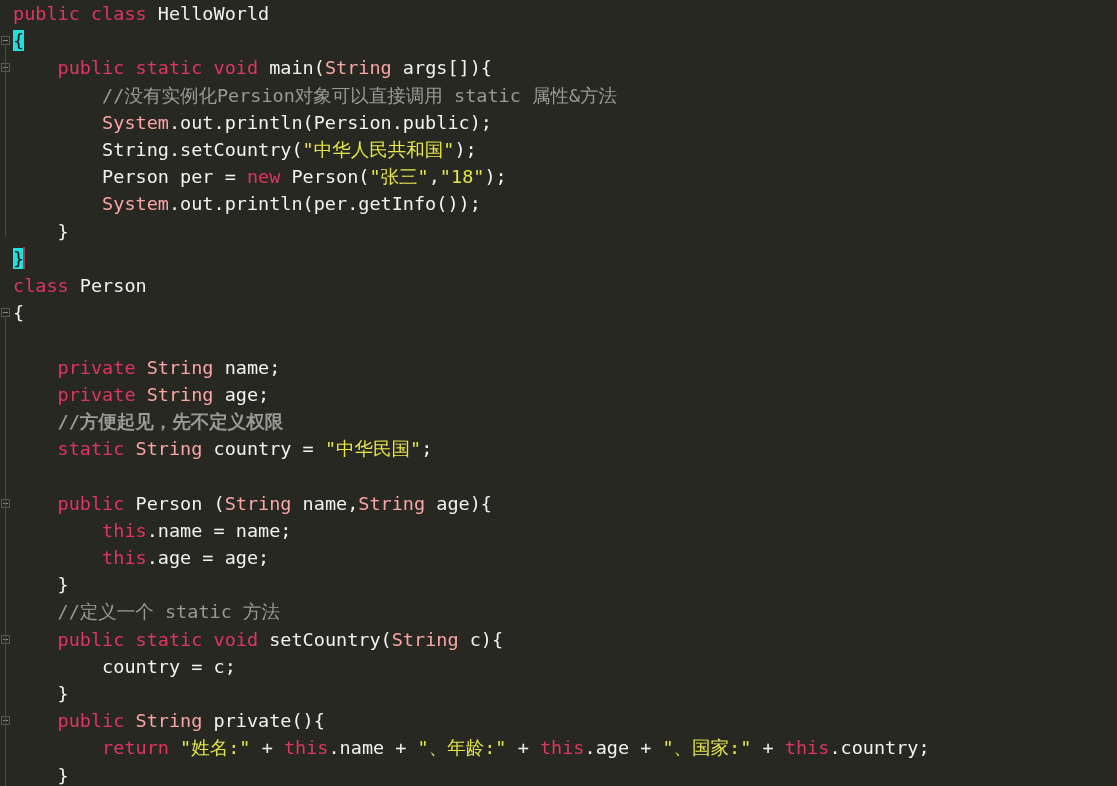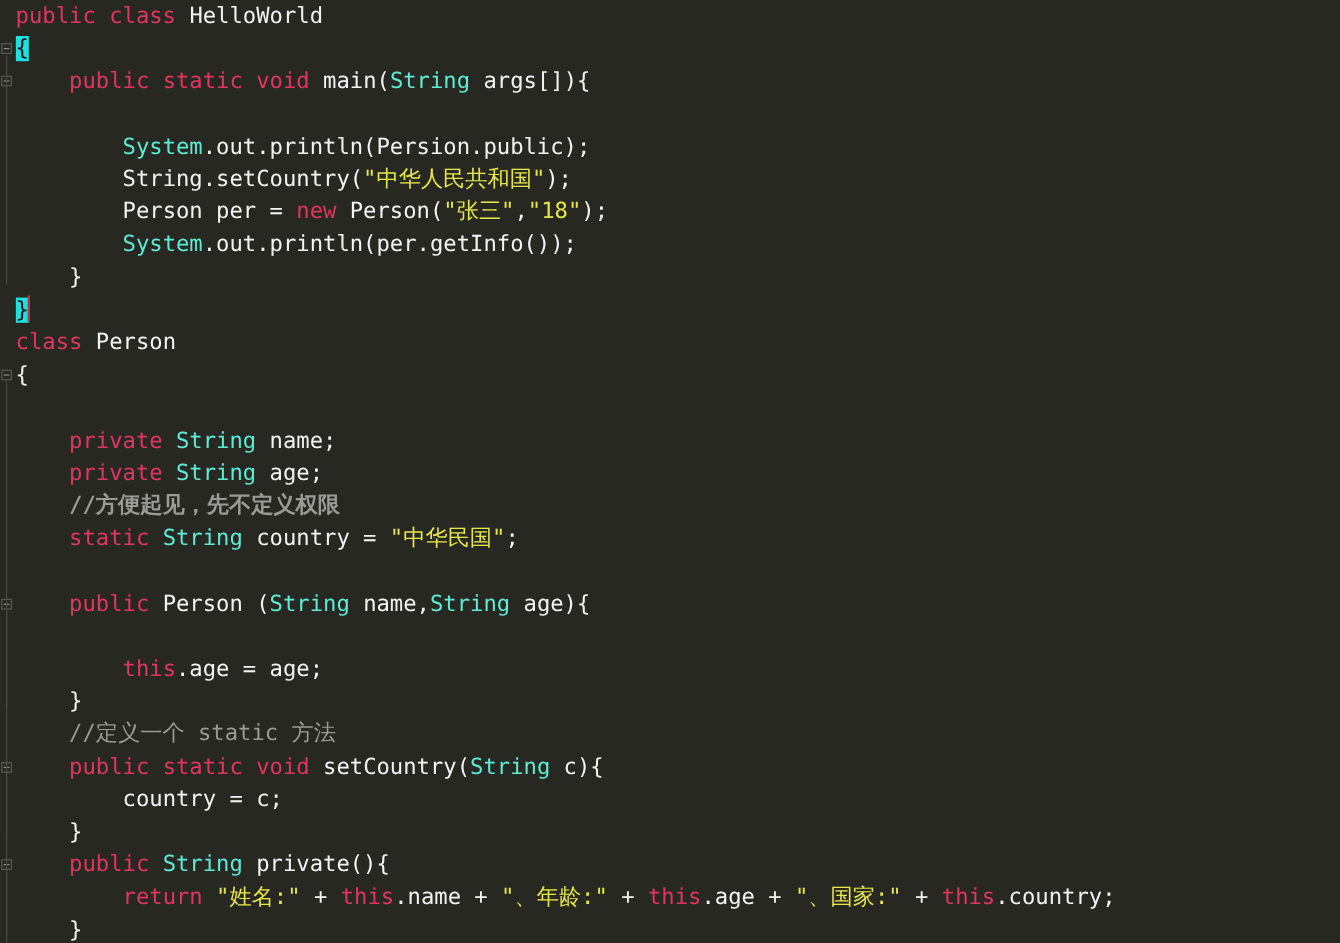--- a/index.html
+++ b/index.html
@@ -36,21 +36,21 @@
     padding: 0;
   }
   .line {
     height: 27.2px;
     white-space: pre;
     position: relative;
     padding-left: 0px;
   }
   
   .kw      { color: #e0355f; }
-  .type    { color: #5eead4; }
+  .type    { color: #fca5a5; }
   .plain   { color: #f2f2f2; }
   .str     { color: #e6e64b; }
   .cmt     { color: #9a9a96; }
   .match   { background: #1fe0e0; color: #111111; }
 
   
   .caret {
     display: inline-block;
     width: 2px;
     height: 22px;
@@ -100,35 +100,37 @@
       <div class="fold-line" style="top: 46.2px; height: 190.4px;"></div>
       <div class="fold-line" style="top: 318.2px; height: 489.6px;"></div>
       <div class="fold-line" style="top: 508.6px; height: 81.6px;"></div>
       <div class="fold-line" style="top: 644.6px; height: 54.4px;"></div>
       <div class="fold-line" style="top: 726.2px; height: 54.4px;"></div>
     </div>
   <div class="code-area" id="code-area">
       <div class="line" style="position: absolute; left: 13px; top: 0px;"><span class="kw">public</span><span class="plain"> </span><span class="kw">class</span><span class="plain"> </span><span class="plain">HelloWorld</span></div>
       <div class="line" style="position: absolute; left: 13px; top: 27.2px;"><span class="match">{</span></div>
       <div class="line" style="position: absolute; left: 13px; top: 54.4px;"><span class="plain">    </span><span class="kw">public</span><span class="plain"> </span><span class="kw">static</span><span class="plain"> </span><span class="kw">void</span><span class="plain"> </span><span class="plain">main(</span><span class="type">String</span><span class="plain"> args[]){</span></div>
+      <div class="line" style="position: absolute; left: 13px; top: 81.6px;"><span class="plain">        </span><span class="cmt">//没有实例化Persion对象可以直接调用 static 属性&amp;方法</span></div>
       <div class="line" style="position: absolute; left: 13px; top: 108.8px;"><span class="plain">        </span><span class="type">System</span><span class="plain">.out.println(Persion.public);</span></div>
       <div class="line" style="position: absolute; left: 13px; top: 136px;"><span class="plain">        </span><span class="plain">String.setCountry(</span><span class="str">"中华人民共和国"</span><span class="plain">);</span></div>
       <div class="line" style="position: absolute; left: 13px; top: 163.2px;"><span class="plain">        </span><span class="plain">Person per = </span><span class="kw">new</span><span class="plain"> Person(</span><span class="str">"张三"</span><span class="plain">,</span><span class="str">"18"</span><span class="plain">);</span></div>
       <div class="line" style="position: absolute; left: 13px; top: 190.4px;"><span class="plain">        </span><span class="type">System</span><span class="plain">.out.println(per.getInfo());</span></div>
       <div class="line" style="position: absolute; left: 13px; top: 217.6px;"><span class="plain">    </span><span class="plain">}</span></div>
       <div class="line" style="position: absolute; left: 13px; top: 244.8px;"><span class="match">}</span><span class="caret"></span></div>
       <div class="line" style="position: absolute; left: 13px; top: 272px;"><span class="kw">class</span><span class="plain"> </span><span class="plain">Person</span></div>
       <div class="line" style="position: absolute; left: 13px; top: 299.2px;"><span class="plain">{</span></div>
       <div class="line" style="position: absolute; left: 13px; top: 326.4px;">&nbsp;</div>
       <div class="line" style="position: absolute; left: 13px; top: 353.6px;"><span class="plain">    </span><span class="kw">private</span><span class="plain"> </span><span class="type">String</span><span class="plain"> name;</span></div>
       <div class="line" style="position: absolute; left: 13px; top: 380.8px;"><span class="plain">    </span><span class="kw">private</span><span class="plain"> </span><span class="type">String</span><span class="plain"> age;</span></div>
       <div class="line" style="position: absolute; left: 13px; top: 408px; font-weight: bold;"><span class="plain">    </span><span class="cmt">//方便起见，先不定义权限</span></div>
       <div class="line" style="position: absolute; left: 13px; top: 435.2px;"><span class="plain">    </span><span class="kw">static</span><span class="plain"> </span><span class="type">String</span><span class="plain"> country = </span><span class="str">"中华民国"</span><span class="plain">;</span></div>
       <div class="line" style="position: absolute; left: 13px; top: 462.4px;">&nbsp;</div>
       <div class="line" style="position: absolute; left: 13px; top: 489.6px;"><span class="plain">    </span><span class="kw">public</span><span class="plain"> Person (</span><span class="type">String</span><span class="plain"> name,</span><span class="type">String</span><span class="plain"> age){</span></div>
+      <div class="line" style="position: absolute; left: 13px; top: 516.8px;"><span class="plain">        </span><span class="kw">this</span><span class="plain">.name = name;</span></div>
       <div class="line" style="position: absolute; left: 13px; top: 544px;"><span class="plain">        </span><span class="kw">this</span><span class="plain">.age = age;</span></div>
       <div class="line" style="position: absolute; left: 13px; top: 571.2px;"><span class="plain">    </span><span class="plain">}</span></div>
       <div class="line" style="position: absolute; left: 13px; top: 625.6px;"><span class="plain">    </span><span class="kw">public</span><span class="plain"> </span><span class="kw">static</span><span class="plain"> </span><span class="kw">void</span><span class="plain"> setCountry(</span><span class="type">String</span><span class="plain"> c){</span></div>
       <div class="line" style="position: absolute; left: 13px; top: 598.4px;"><span class="plain">    </span><span class="cmt">//定义一个 static 方法</span></div>
       <div class="line" style="position: absolute; left: 13px; top: 652.8px;"><span class="plain">        </span><span class="plain">country = c;</span></div>
       <div class="line" style="position: absolute; left: 13px; top: 680px;"><span class="plain">    </span><span class="plain">}</span></div>
       <div class="line" style="position: absolute; left: 13px; top: 707.2px;"><span class="plain">    </span><span class="kw">public</span><span class="plain"> </span><span class="type">String</span><span class="plain"> private(){</span></div>
       <div class="line" style="position: absolute; left: 13px; top: 734.4px;"><span class="plain">        </span><span class="kw">return</span><span class="plain"> </span><span class="str">"姓名:"</span><span class="plain"> + </span><span class="kw">this</span><span class="plain">.name + </span><span class="str">"、年龄:"</span><span class="plain"> + </span><span class="kw">this</span><span class="plain">.age + </span><span class="str">"、国家:"</span><span class="plain"> + </span><span class="kw">this</span><span class="plain">.country;</span></div>
       <div class="line" style="position: absolute; left: 13px; top: 761.6px;"><span class="plain">    </span><span class="plain">}</span></div>
     </div>

